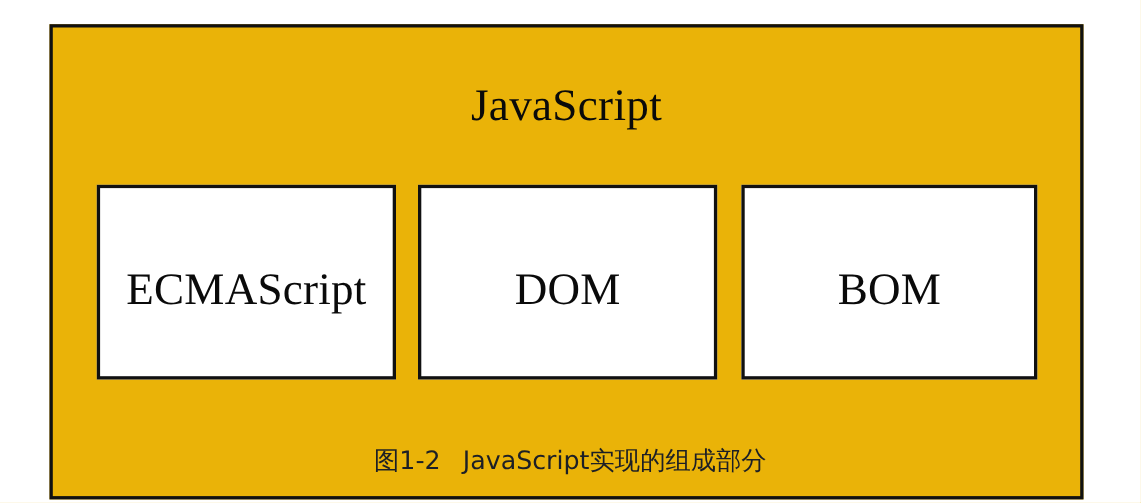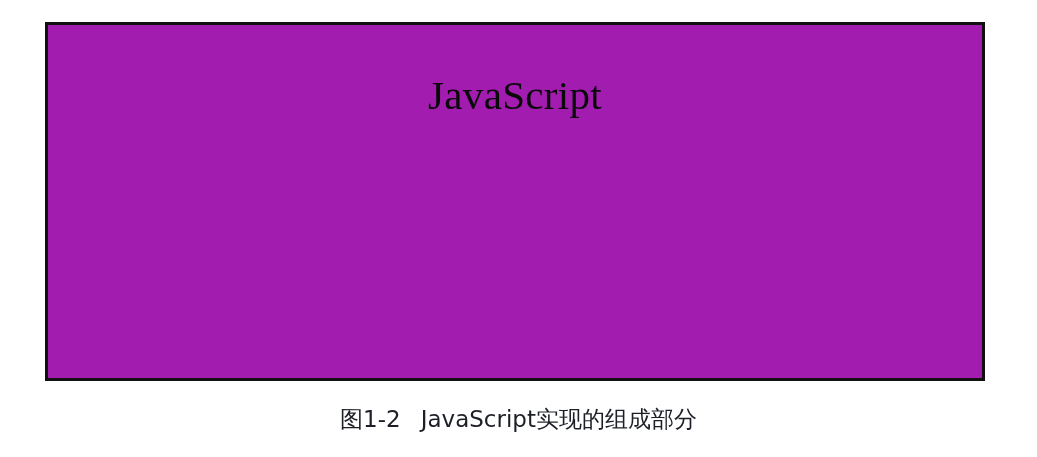--- a/index.html
+++ b/index.html
@@ -22,24 +22,24 @@
     top: 0;
     width: 1037px;
     height: 457px;
   }
 
   #outer-box {
     position: absolute;
     left: 45px;
     top: 22px;
     width: 940px;
-    height: 359px;
+    height: 432px;
     box-sizing: border-box;
     border: 3px solid #111111;
-    background: #a21caf;
+    background: #eab308;
   }
 
   
   #outer-title {
     position: absolute;
     left: 0;
     top: 48px;
     width: 934px;
     text-align: center;
     font-family: "Liberation Serif", "DejaVu Serif", serif;
@@ -112,19 +112,34 @@
 </style>
 </head>
 <body>
 
 <div id="figure-area">
 
   <div id="outer-box">
 
     <div id="outer-title">JavaScript</div>
 
+    <div id="component-row">
+
+      <div class="component-box box-0">
+        <div class="component-label">ECMAScript</div>
+      </div>
+
+      <div class="component-box box-1">
+        <div class="component-label">DOM</div>
+      </div>
+
+      <div class="component-box box-2">
+        <div class="component-label">BOM</div>
+      </div>
+
+    </div>
   </div>
 
   <div id="figure-caption">
     <span class="caption-number">图1-2</span><span class="caption-gap"></span><span class="caption-text">JavaScript实现的组成部分</span>
   </div>
 
 </div>
 
 </body></html>

